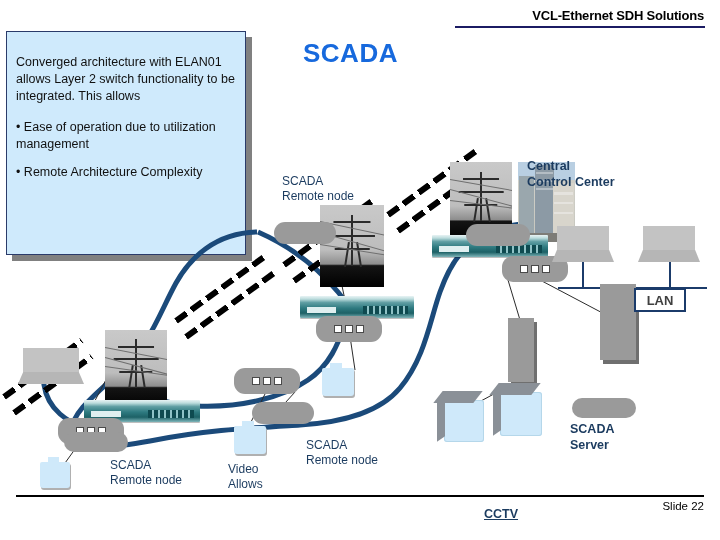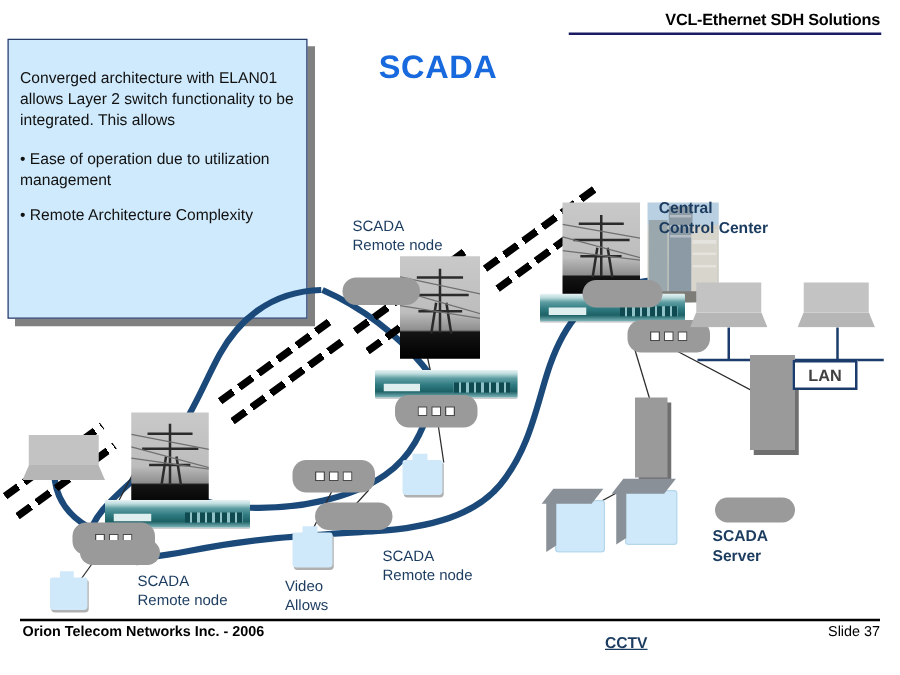--- a/index.html
+++ b/index.html
@@ -321,16 +321,15 @@
 
   <div class="lbl" style="left:306px;top:438px;">SCADA
 Remote node</div>
 
   <div class="lbl" style="left:228px;top:462px;">Video
 Allows</div>
 
   <div class="lbl bold" style="left:484px;top:462px;text-decoration:underline;">CCTV</div>
 
   <div class="ftr-rule"></div>
-  <div class="ftr-left">Orion Telecom Networks Inc. - 2006</div>
-  <div class="ftr-right">Slide 37</div>
+  <div class="ftr-right">Slide 22</div>
 
 </div>
 
 </body></html>

